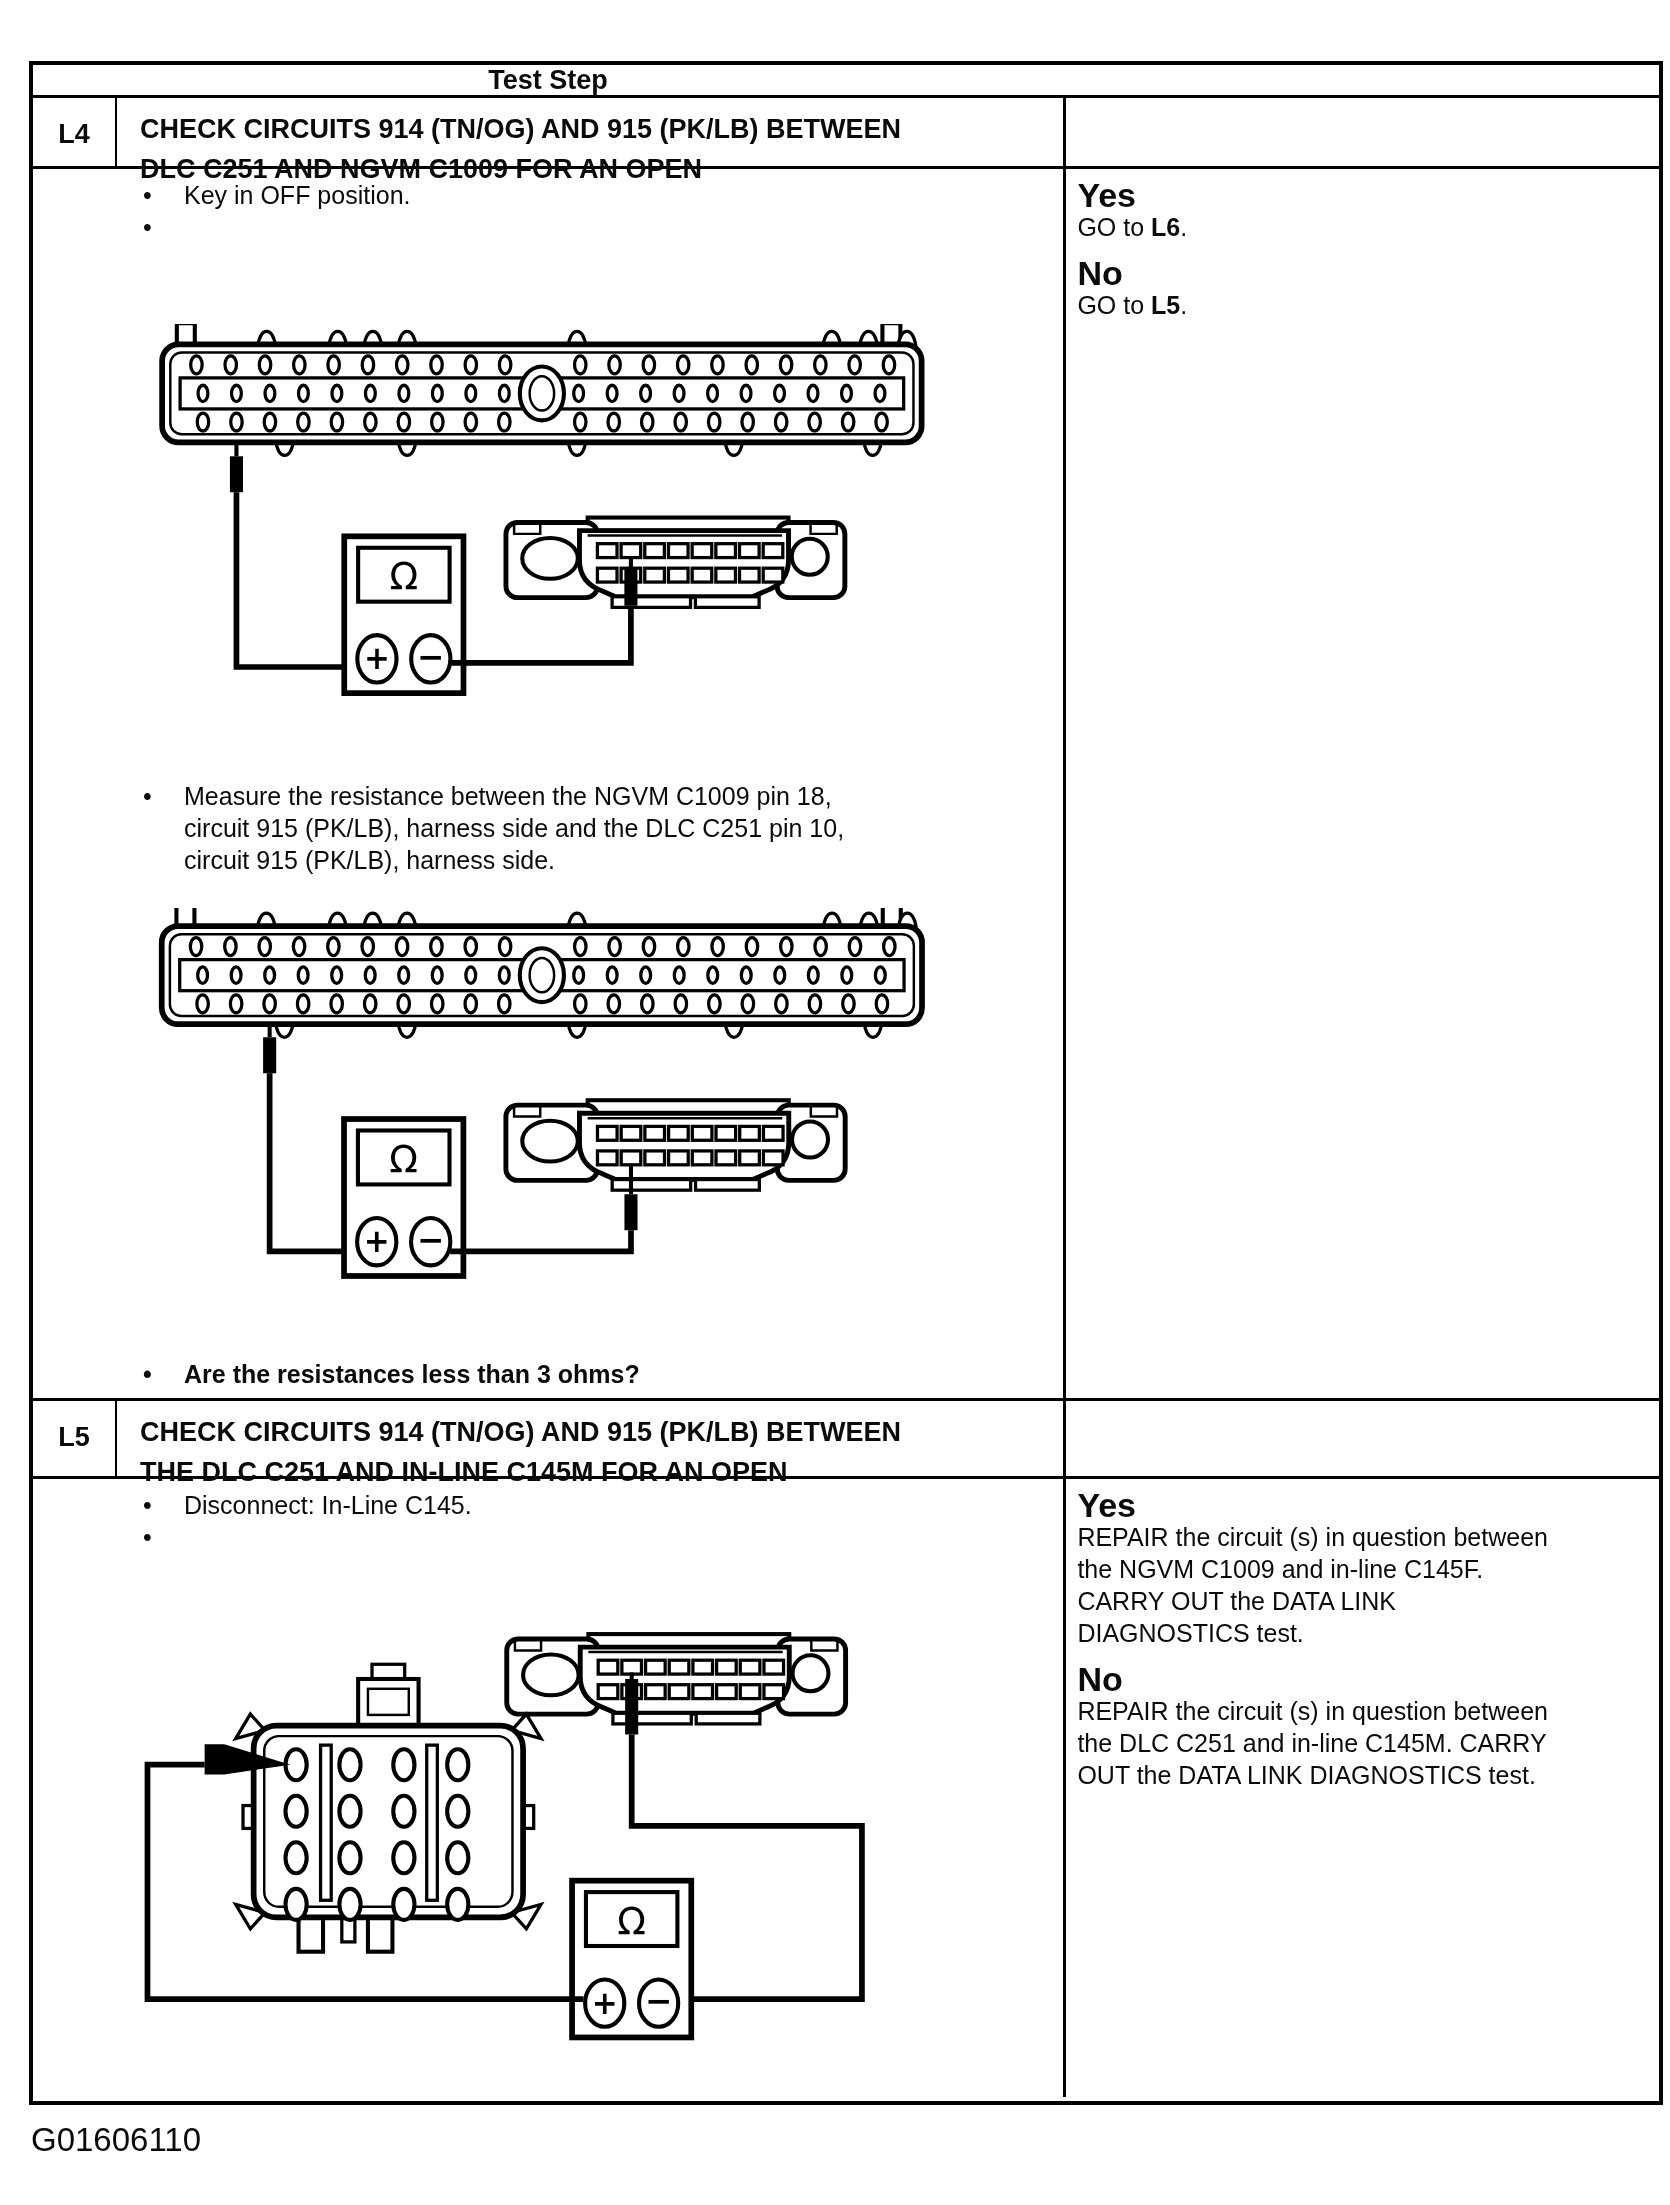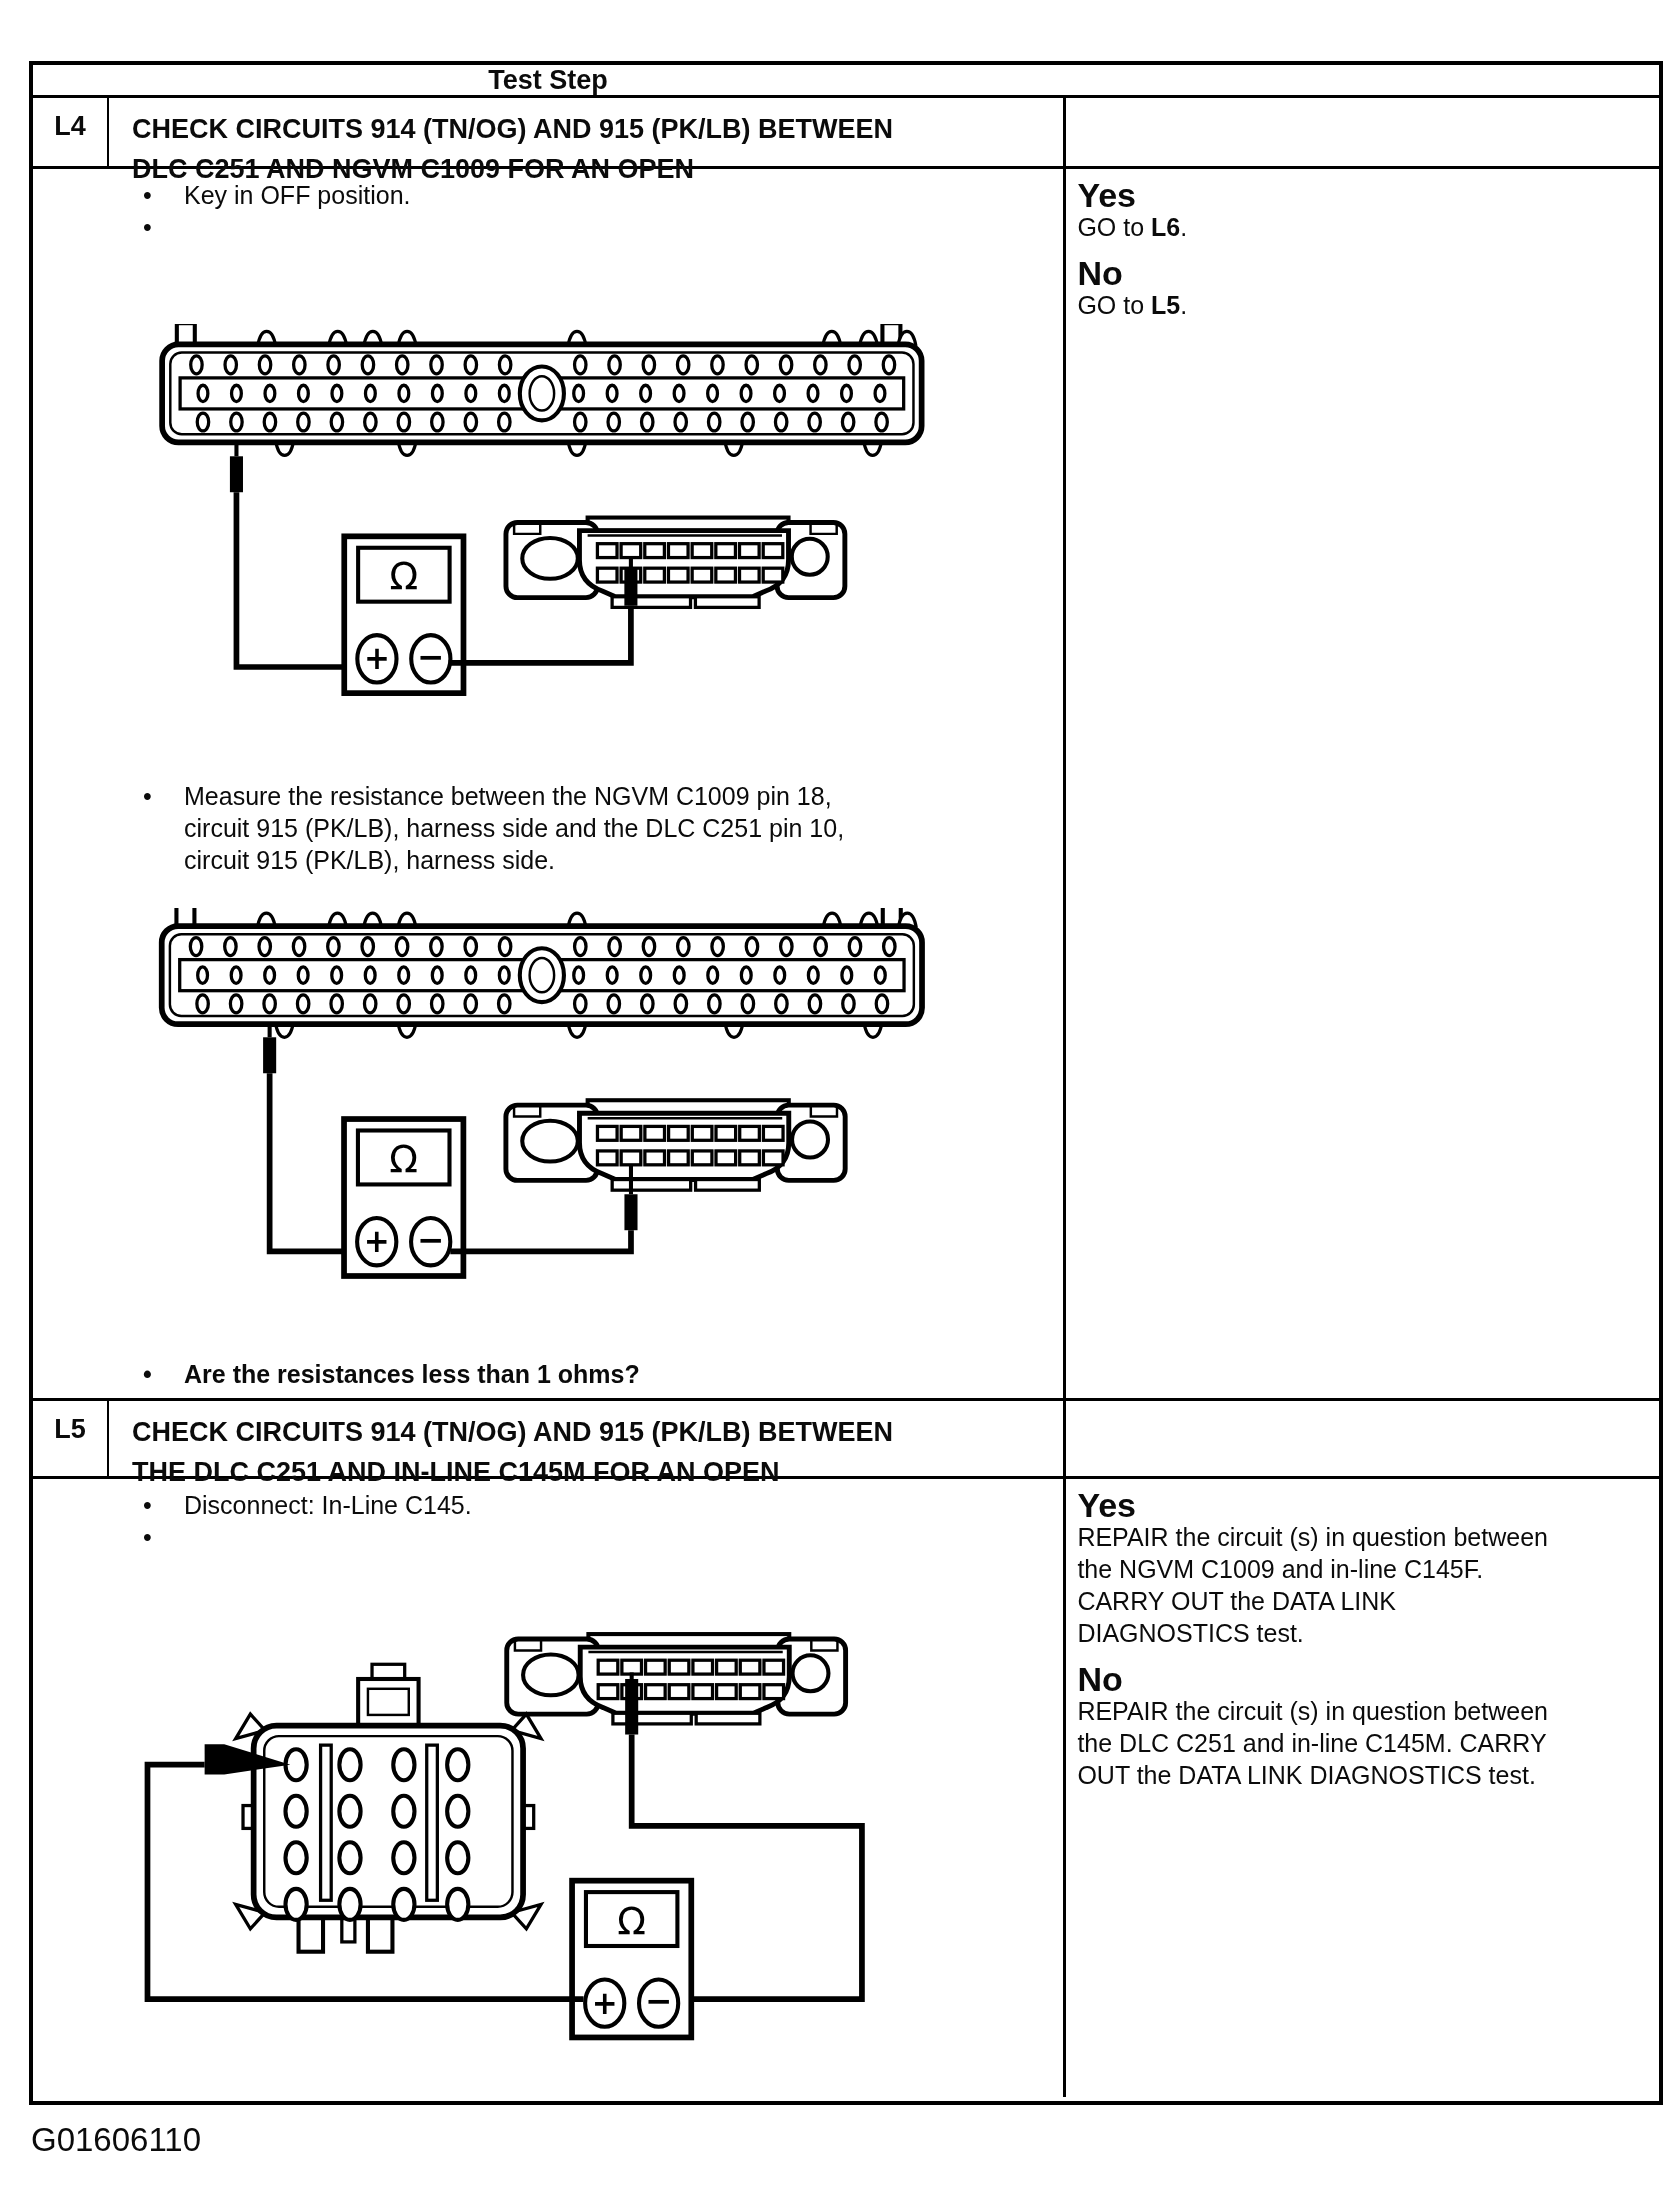--- a/index.html
+++ b/index.html
@@ -8,23 +8,23 @@
   #tbl{position:absolute;left:29px;top:61px;width:1634px;height:2044px;
        border:4.1px solid #000;box-sizing:border-box;}
   .row{display:flex;box-sizing:border-box;border-bottom:3.3px solid #000;}
   .row.last{border-bottom:none;}
   .lcol{width:1030px;box-sizing:border-box;display:flex;}
   .rcol{width:596px;box-sizing:border-box;border-left:3.3px solid #000;
         padding:9.8px 11.4px 0 11.4px;font-size:25px;line-height:32px;}
   .hdr{height:33px;}
   .hdr .lcol,.hdr .rcol{align-items:center;justify-content:center;display:flex;
         font-weight:bold;font-size:27px;padding:0;}
-  .steprow .label{width:76px;border-right:2.5px solid #000;box-sizing:border-box;
+  .steprow .label{width:84px;border-right:2.5px solid #000;box-sizing:border-box;
         display:flex;align-items:flex-start;justify-content:center;
-        font-weight:bold;font-size:27px;padding-top:13px;}
+        font-weight:bold;font-size:27px;padding-top:21px;}
   .steprow .title{flex:1;font-weight:bold;font-size:27px;line-height:40px;
         padding:11.4px 8.2px 0 23px;white-space:pre-line;}
   .bodyrow .lcol{position:relative;display:block;}
   .pre{white-space:pre-line;}
   .bullets{position:absolute;left:110px;right:8.2px;}
   .bullet{display:flex;font-size:25px;line-height:32px;}
   .bullet .dot{width:41px;flex:none;}
   .bullet.bold{font-weight:bold;}
   .ynlabel{font-weight:bold;font-size:34px;}
   .gap{height:14.7px;}
@@ -310,21 +310,21 @@
             <rect x="743" y="297" width="24" height="17" fill="#fff" stroke="#000" stroke-width="4"></rect>
             <rect x="558" y="332" width="96" height="13" fill="#fff" stroke="#000" stroke-width="4"></rect>
             <rect x="660" y="332" width="78" height="13" fill="#fff" stroke="#000" stroke-width="4"></rect>
             <path d="M 360 420 H 581 V 394" fill="none" stroke="#000" stroke-width="7"></path>
             <rect x="573" y="350" width="16" height="44" fill="#000"></rect>
             <path d="M 581 350 V 314" fill="none" stroke="#000" stroke-width="5"></path>
           </svg>
         <div class="bullets" style="top:1189px">
           <div class="bullet bold">
             <span class="dot">•</span>
-            <span class="pre">Are the resistances less than 1 ohms?</span>
+            <span class="pre">Are the resistances less than 3 ohms?</span>
           </div>
         </div>
       </div>
       <div class="rcol">
         <div class="ynlabel">Yes</div>
         <div><span>GO to </span><b>L6</b><span>.</span></div>
         <div class="gap"></div>
         <div class="ynlabel">No</div>
         <div><span>GO to </span><b>L5</b><span>.</span></div>
       </div>

